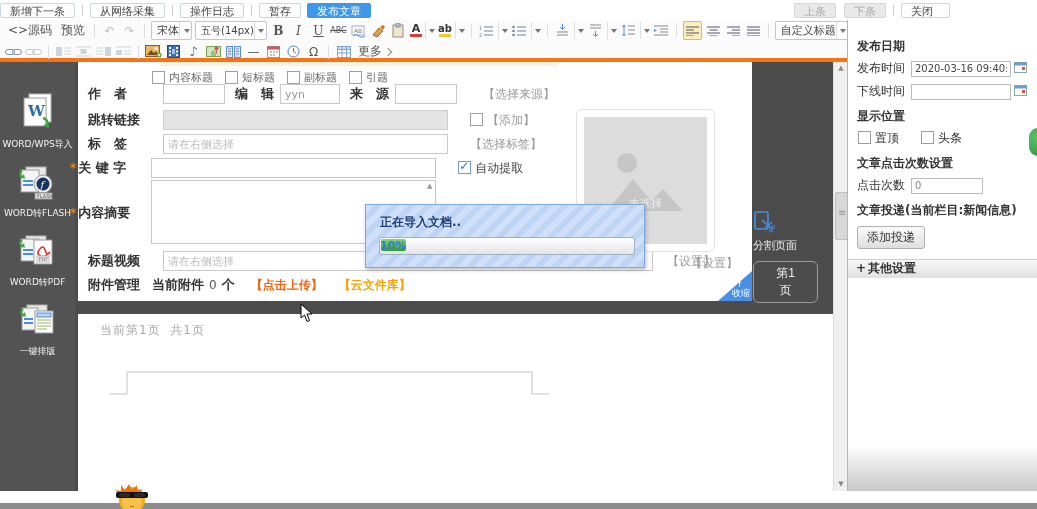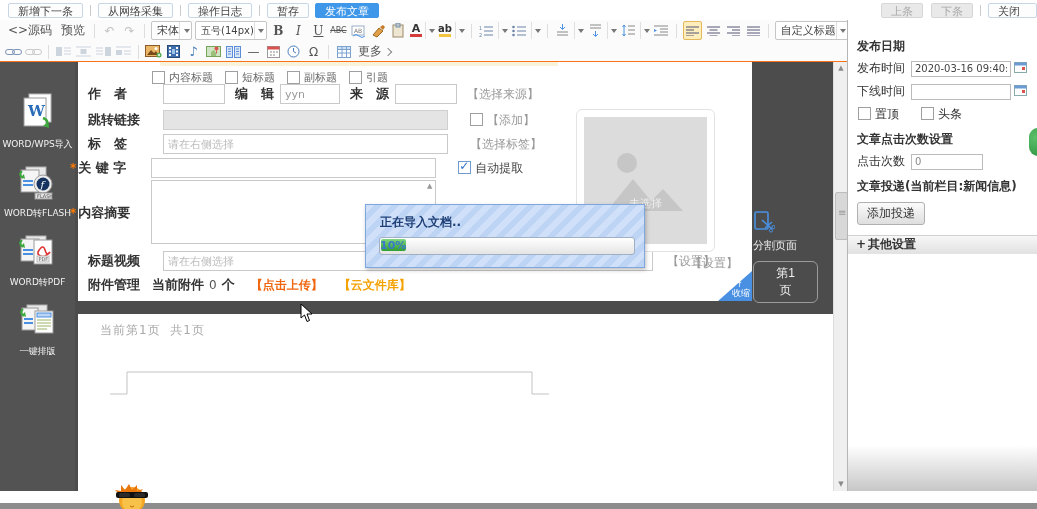--- a/index.html
+++ b/index.html
@@ -1,26 +1,26 @@
 <!DOCTYPE html>
 <html><head>
 <meta charset="utf-8">
 <style>
   html,body{margin:0;padding:0;background:#fff}
   .app{position:relative;width:1037px;height:509px;overflow:hidden;
        font-family:"DejaVu Sans","Liberation Sans",sans-serif;font-size:12px;color:#333;background:#fff}
   
-  .topbar{position:absolute;left:0;top:0;width:1037px;height:20px;background:#fff;display:flex;align-items:center;padding-left:8px;box-sizing:border-box}
+  .topbar{position:absolute;left:0;top:0;width:950px;height:20px;background:#fff;display:flex;align-items:center;padding-left:0;box-sizing:border-box}
   .mbtn{height:15px;line-height:14px;padding:0 9px;border:1px solid #c8d6e5;background:#fdfdfd;font-size:11px;color:#444;border-radius:2px;cursor:pointer;white-space:nowrap}
   .mbtn.blue{background:#3f97ea;border-color:#3f97ea;color:#fff}
   .mbtn.dis{background:#e9e9e9;border-color:#d6d6d6;color:#a8a8a8}
   .vbar{width:0;height:11px;border-left:1px solid #ccc;margin:0 7px}
   .top-right{margin-left:auto;display:flex;align-items:center;padding-right:0}
   
-  .toolbar{position:absolute;left:0;top:20px;width:847px;height:42px;background:#fbfbfb;border-bottom:1px solid #f97316;box-sizing:border-box}
+  .toolbar{position:absolute;left:0;top:20px;width:847px;height:42px;background:#fbfbfb;border-bottom:4px solid #f97316;box-sizing:border-box}
   .tb-row{display:flex;align-items:center;height:21px;padding-left:5px;gap:3px}
   .tb-text{font-size:12px;color:#555;padding:0 3px;cursor:pointer;white-space:nowrap}
   .vsep{width:0;height:14px;border-left:1px solid #ddd;margin:0 3px}
   .icn{display:inline-flex;align-items:center;justify-content:center;min-width:17px;height:17px;color:#555;font-size:12px;cursor:pointer;border-radius:2px}
   .icn.dim{color:#c2c2c2}
   .icn.b{font-weight:bold;font-family:"DejaVu Serif",serif}
   .icn.i{font-style:italic;font-family:"DejaVu Serif",serif}
   .icn.u{text-decoration:underline;font-family:"DejaVu Serif",serif}
   .icn.st{font-size:8px;text-decoration:line-through;letter-spacing:0}
   .icn.active{background:#fdeebc;border:1px solid #e6b85c}
@@ -454,21 +454,21 @@
           </label>
       </div>
 
       <div class="frow" style="top:20px;height:24px">
         <span class="flabel">作　者</span>
         <input class="fin" style="width: 62px; margin-left: 7px;">
         <span class="flabel inline">编　辑</span>
         <input class="fin" style="width: 60px; color: rgb(153, 153, 153);" value="yyn">
         <span class="flabel inline">来　源</span>
         <input class="fin" style="width: 62px;">
-        <span class="glink" style="margin-left:10px">【选择来源】</span>
+        <span class="glink" style="margin-left:26px">【选择来源】</span>
       </div>
 
       <div class="frow" style="top:46px;height:24px">
         <span class="flabel">跳转链接</span>
         <input class="fin gray" style="width: 285px; margin-left: 7px;" disabled="">
         <span style="margin-left:22px"><span class="cb"></span><span class="glink">【添加】</span></span>
       </div>
 
       <div class="frow" style="top:70px;height:24px">
         <span class="flabel">标　签</span>
@@ -572,20 +572,21 @@
     </div>
     <div class="prow">
       <span class="plab">下线时间</span>
       <input class="pin" style="width: 100px;">
       <span style="margin-left:3px"><svg width="13" height="12">
             <rect x="0.5" y="1.5" width="12" height="10" fill="#fff" stroke="#8aa"></rect>
             <rect x="0.5" y="1.5" width="12" height="3" fill="#6b9bd2"></rect>
             <rect x="8" y="6" width="3" height="3" fill="#d9534f"></rect>
           </svg></span>
     </div>
+    <div class="ptitle">显示位置</div>
     <div class="pcbs">
       <label><span class="cb"></span><span>置顶</span></label>
       <label><span class="cb"></span><span>头条</span></label>
     </div>
     <div class="ptitle">文章点击次数设置</div>
     <div class="prow">
       <span class="plab">点击次数</span>
       <input class="pin" style="width: 72px; color: rgb(136, 136, 136);" value="0">
     </div>
     <div class="ptitle">文章投递(当前栏目:新闻信息)</div>

